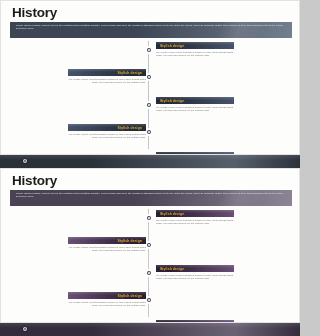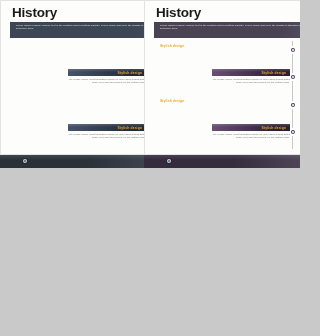--- a/index.html
+++ b/index.html
@@ -1,21 +1,21 @@
 <!DOCTYPE html>
 <html><head>
 <meta charset="utf-8">
 <style>
   html,body{margin:0;padding:0;}
   body{
     width:300px;height:336px;overflow:hidden;
     background:#c9c9c9;
     font-family:"Liberation Sans", sans-serif;
   }
-  .deck{width:288px;height:336px;display:flex;}
+  .deck{width:288px;height:336px;display:flex;flex-direction:column;}
 
   .slide-wrap{position:relative;width:300px;height:168px;}
 
   .slide{
     position:absolute;left:0;top:0;
     width:300px;height:155px;
     background:#fdfdfb;
     box-sizing:border-box;
     border:1px solid #e2e2e0;
     overflow:hidden;

